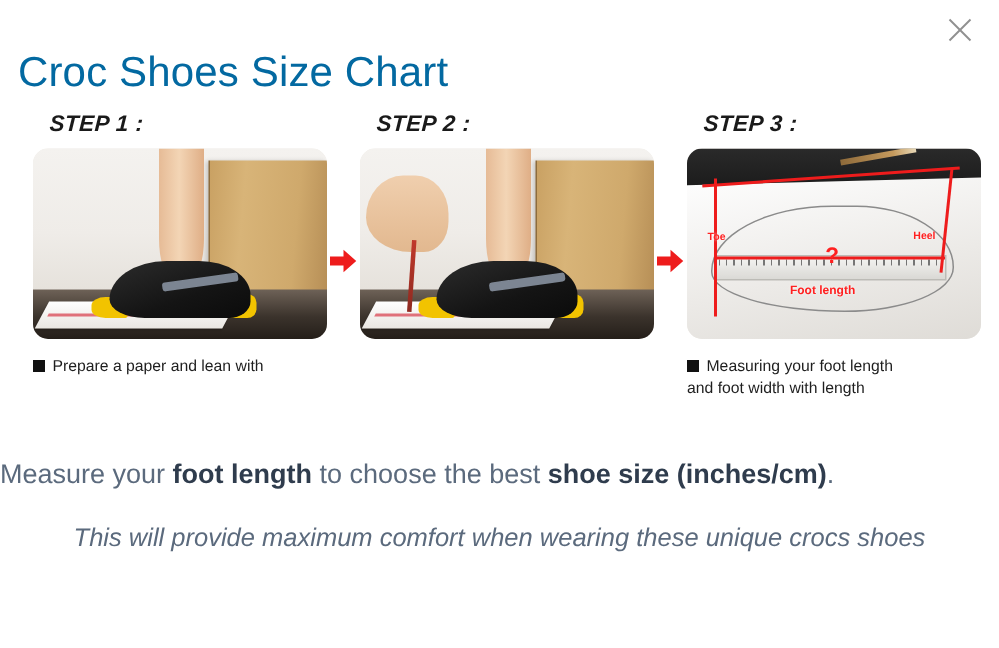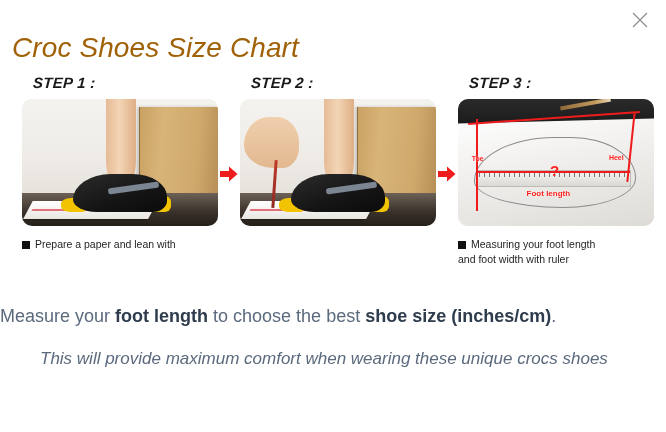--- a/index.html
+++ b/index.html
@@ -37,25 +37,24 @@
   }
   .close-btn svg { display: block; }
 
   
   .page-title {
     position: absolute;
     left: 12px;
     top: 9px;
     font-size: 28px;
     font-weight: 400;
-    color: #a16207;
+    color: #0369a1;
     letter-spacing: 0.1px;
     line-height: 40px;
     white-space: nowrap;
-    font-style: italic;
   }
 
   
   .steps {
     position: absolute;
     left: 22px;
     top: 74px;
     width: 622px;
     display: flex;
     align-items: flex-start;
@@ -270,21 +269,21 @@
     font-size: 18px;
     color: #5b6a7d;
     line-height: 26px;
   }
   .line-measure b { color: #2f3c4d; font-weight: bold; }
 
   .line-comfort {
     position: absolute;
     left: 40px; right: 40px;
     top: 345px;
-    text-align: left;
+    text-align: center;
     font-size: 17px;
     font-style: italic;
     color: #5b6a7d;
     line-height: 28px;
   }
 </style>
 </head>
 <body>
 
 <div class="modal">
@@ -369,21 +368,21 @@
         <div class="rl v" style="left:88%;top:10%;height:55%;transform:rotate(6deg);"></div>
         <div class="rl h" style="left:9%;top:57%;width:79%;"></div>
 
         <div class="s3-label" style="left:7%;top:44%;">Toe</div>
         <div class="s3-label" style="left:77%;top:43%;">Heel</div>
         <div class="s3-q">?</div>
         <div class="s3-label" style="left:35%;top:71%;font-size:8px;">Foot length</div>
       </div>
       <div class="caption">
         <span class="bullet"></span><span>Measuring your foot length</span><br>
-        <span>and foot width with ruler</span>
+        <span>and foot width with length</span>
       </div>
     </div>
 
   </div>
 
   <div class="line-measure"><span>Measure your </span><b>foot length</b><span> to choose the best </span><b>shoe size (inches/cm)</b><span>.</span></div>
 
   <div class="line-comfort">This will provide maximum comfort when wearing these unique crocs shoes</div>
 
 </div>

